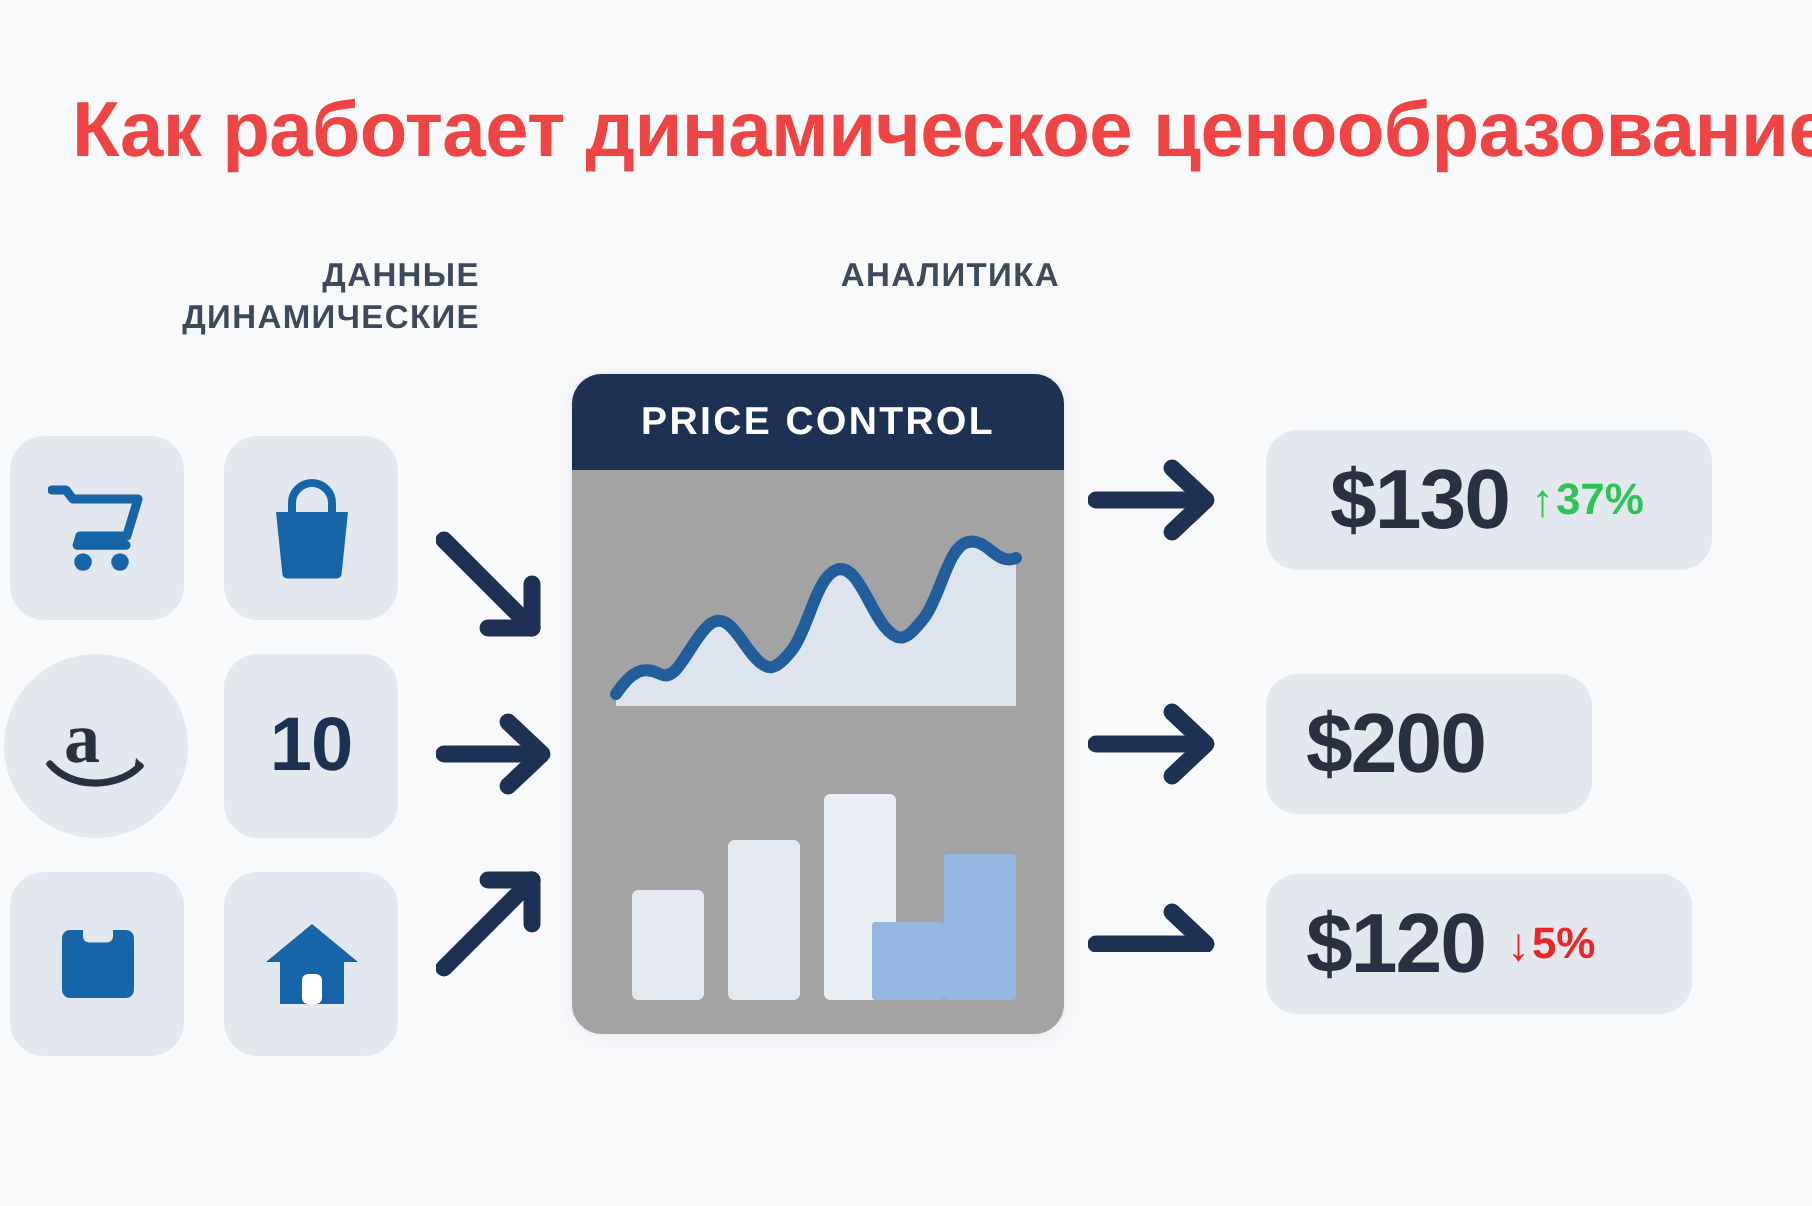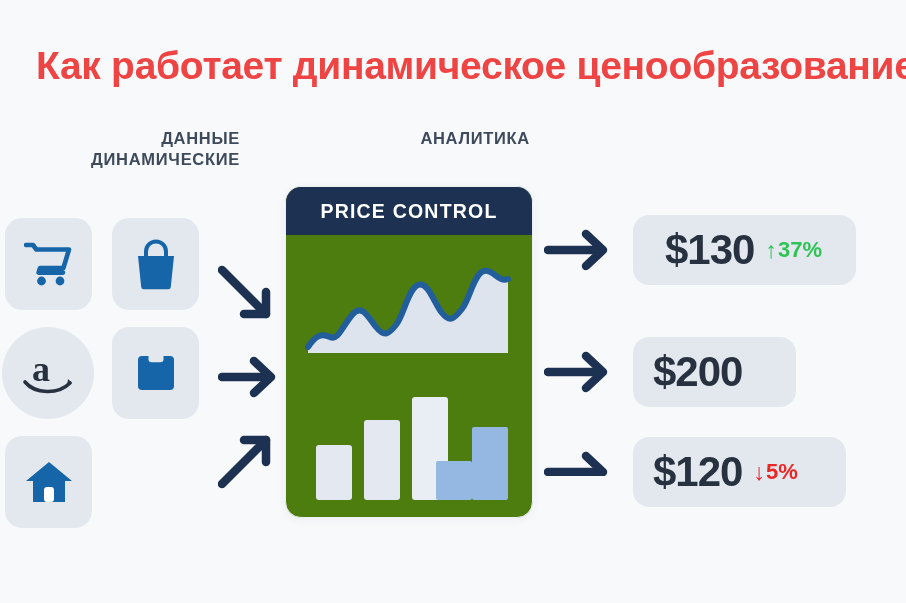--- a/index.html
+++ b/index.html
@@ -71,21 +71,21 @@
   
   .arrows-left { position: absolute; left: 218px; top: 262px; width: 82px; height: 230px; }
 
   
   .dash-card {
     position: absolute;
     left: 285px;
     top: 186px;
     width: 248px;
     height: 332px;
-    background: #4d7c0f;
+    background: #a3a3a3;
     border: 1px solid #eceff3;
     border-radius: 16px;
     box-shadow: 0 2px 10px rgba(29,50,82,0.055);
     overflow: hidden;
   }
   .dash-head {
     height: 48px;
     background: #1d3252;
     display: flex;
     align-items: center;
@@ -179,20 +179,23 @@
   <div class="tile circle">
     <span>
       <svg width="56" height="48" viewBox="0 0 56 48">
         <text x="12" y="32" font-family="Liberation Serif, serif" font-size="36" font-weight="bold" fill="#27313f">a</text>
         <path d="M5 33 C15 45, 38 46, 50 34" fill="none" stroke="#27313f" stroke-width="3.6" stroke-linecap="round"></path>
         <path d="M48 30 l4 4 l-5 3" fill="#27313f"></path>
       </svg>
     </span>
   </div>
 
+  <div class="tile">
+    <span class="tile-num">10</span>
+  </div>
 
   <div class="tile">
     <span>
       <svg width="44" height="42" viewBox="0 0 44 42">
         <path d="M4 8 a4 4 0 0 1 4 -4 h6.5 v3.2 a3 3 0 0 0 3 3 h9 a3 3 0 0 0 3 -3 V4 H36
                  a4 4 0 0 1 4 4 v26 a4 4 0 0 1 -4 4 H8 a4 4 0 0 1 -4 -4 Z" fill="#1565a8"></path>
       </svg>
     </span>
   </div>
 

